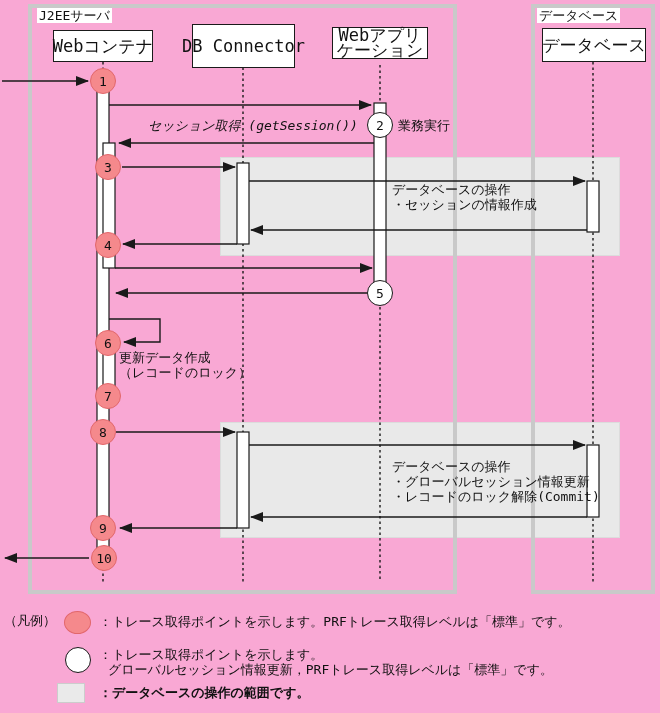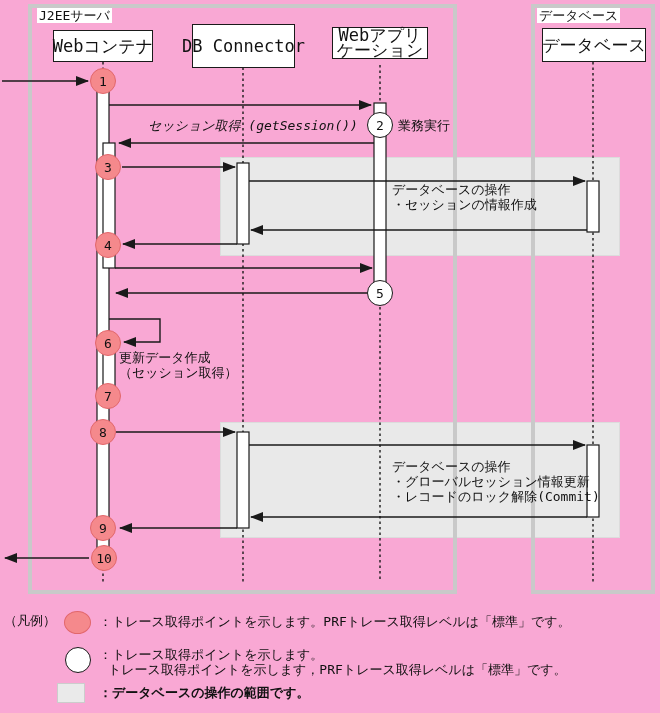--- a/index.html
+++ b/index.html
@@ -124,36 +124,36 @@
   <div class="lbl" style="left:148px;top:118px;font-style:italic;">セッション取得 (getSession())</div>
   <div class="lbl" style="left:398px;top:118px;">業務実行</div>
 
   <div class="lbl lbl-block" style="left:392px;top:182px;">
     <div>データベースの操作</div>
     <div>・セッションの情報作成</div>
   </div>
 
   <div class="lbl lbl-block" style="left:119px;top:350px;">
     <div>更新データ作成</div>
-    <div>（セッション取得）</div>
+    <div>（レコードのロック）</div>
   </div>
 
   <div class="lbl lbl-block" style="left:392px;top:459px;">
     <div>データベースの操作</div>
     <div>・グローバルセッション情報更新</div>
     <div>・レコードのロック解除(Commit)</div>
   </div>
 
   <div class="lbl" style="left:4px;top:613px;">（凡例）</div>
 
   <div class="legend-sym-pink" style="left:64px;top:611px;"></div>
   <div class="lbl" style="left:99px;top:614px;text-align:right;">：トレース取得ポイントを示します。PRFトレース取得レベルは「標準」です。</div>
 
   <div class="legend-sym-white" style="left:65px;top:647px;"></div>
   <div class="lbl lbl-block" style="left:99px;top:647px;">
     <div>：トレース取得ポイントを示します。</div>
-    <div style="padding-left:9px;">トレース取得ポイントを示します，PRFトレース取得レベルは「標準」です。</div>
+    <div style="padding-left:9px;">グローバルセッション情報更新，PRFトレース取得レベルは「標準」です。</div>
   </div>
 
   <div class="legend-sym-gray" style="left:57px;top:683px;"></div>
   <div class="lbl" style="left:99px;top:685px;font-weight:bold;">：データベースの操作の範囲です。</div>
 
 </div>
 
 </body></html>

